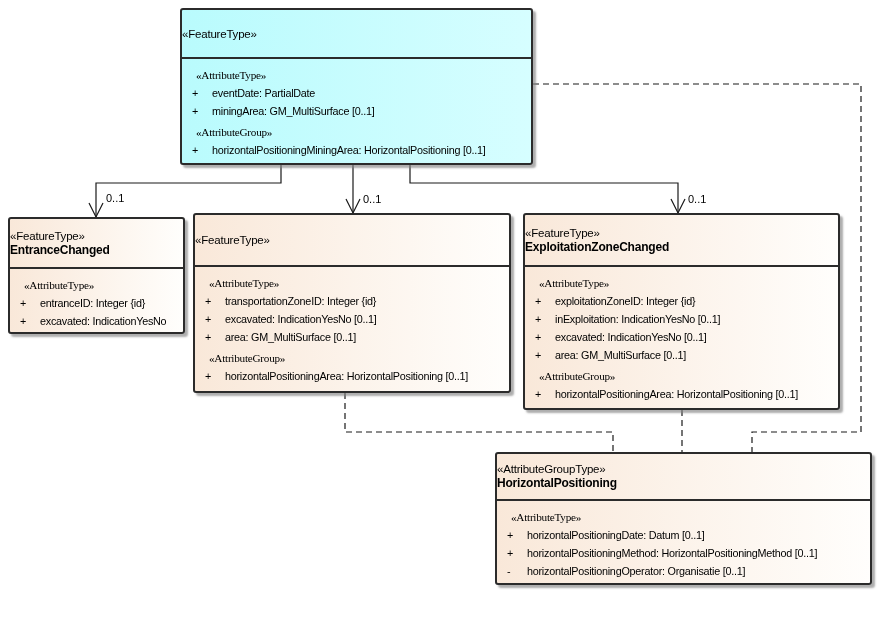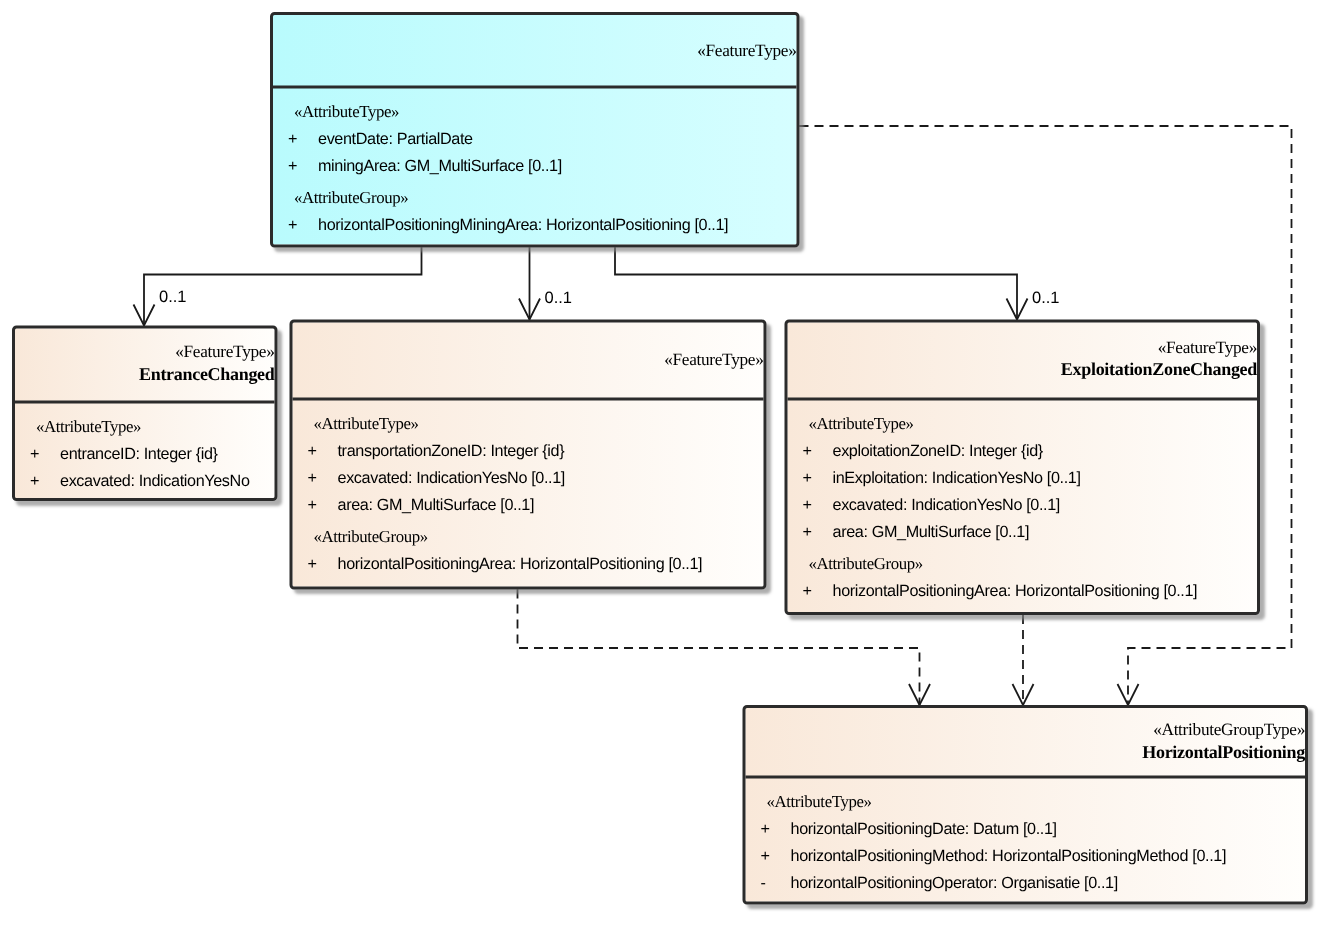--- a/index.html
+++ b/index.html
@@ -9,22 +9,22 @@
   }
   svg.connectors{position:absolute;left:0;top:0;z-index:1;}
   .uml-box{
     position:absolute;z-index:2;border:2px solid #2b2b2b;border-radius:3px;
     box-shadow:3px 3px 2px rgba(130,130,130,0.65);
     box-sizing:border-box;
   }
   .fill-feature{background:linear-gradient(to right,#b9fbfd,#d6feff);}
   .fill-zone{background:linear-gradient(to right,#f9e8d9,#fffefc);}
   .title{
-    text-align:right;border-bottom:2px solid #2b2b2b;box-sizing:border-box;
-    display:flex;flex-direction:column;justify-content:center;gap:1px;font-family:Liberation Serif, serif;
+    text-align:left;border-bottom:2px solid #2b2b2b;box-sizing:border-box;
+    display:flex;flex-direction:column;justify-content:center;gap:1px;
   }
   .stereo{font-size:11.5px;letter-spacing:-0.2px;}
   .cname{font-size:12px;font-weight:bold;letter-spacing:-0.2px;}
   .body{padding-top:4px;}
   .row{height:18px;line-height:18px;white-space:nowrap;font-size:10.8px;letter-spacing:-0.25px;}
   .row.heading{padding-left:14px;margin-top:3px;font-size:11.2px;font-family:Liberation Serif, serif;}
   .row.attr{position:relative;padding-left:30px;overflow:hidden;}
   .row.attr .vis{position:absolute;left:10px;top:0;}
   .mult{position:absolute;z-index:3;font-size:11px;letter-spacing:0;}
 </style>
@@ -146,21 +146,21 @@
         <span>area: GM_MultiSurface [0..1]</span>
       </div>
       <div class="row heading">«AttributeGroup»</div>
       <div class="row attr">
         <span class="vis">+</span>
         <span>horizontalPositioningArea: HorizontalPositioning [0..1]</span>
       </div>
     </div>
   </div>
 
-  <div class="uml-box fill-zone" style="left:495px;top:470px;width:377px;height:133px;">
+  <div class="uml-box fill-zone" style="left:495px;top:452px;width:377px;height:133px;">
     <div class="title" style="height:47px;">
       <div class="stereo">«AttributeGroupType»</div>
       <div class="cname">HorizontalPositioning</div>
     </div>
     <div class="body">
       <div class="row heading">«AttributeType»</div>
       <div class="row attr">
         <span class="vis">+</span>
         <span>horizontalPositioningDate: Datum [0..1]</span>
       </div>

